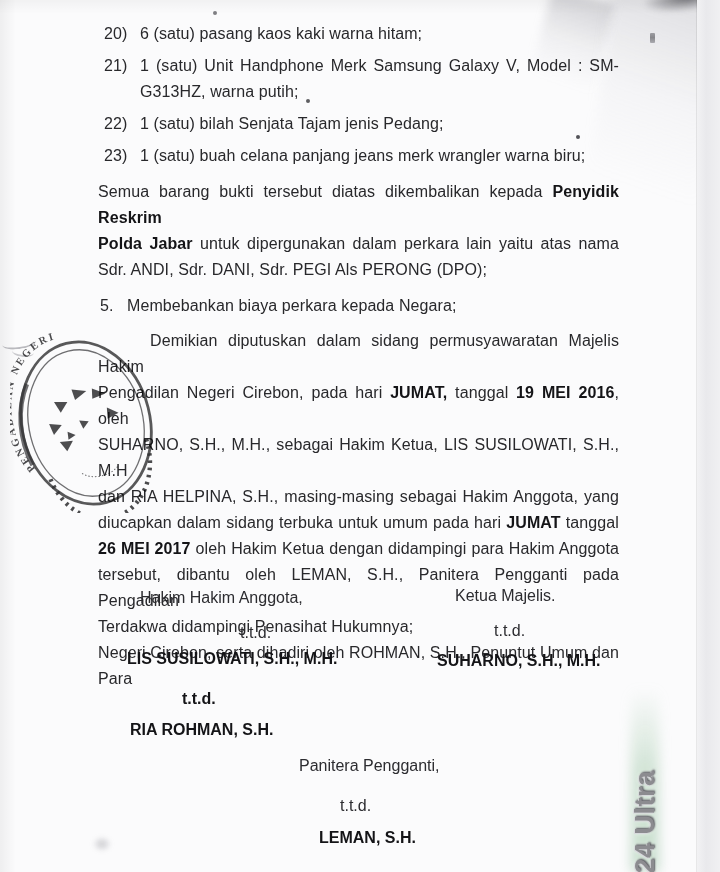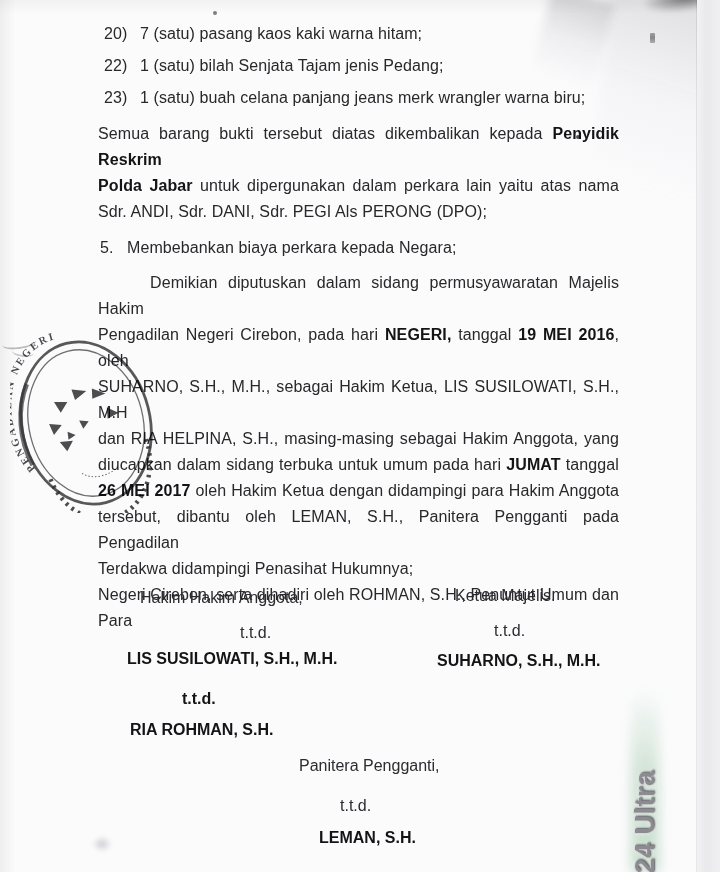--- a/index.html
+++ b/index.html
@@ -91,42 +91,47 @@
 <div class="dot-a"></div>
 <div class="dot-b"></div>
 <div class="dot-c"></div>
 <div class="scribble1"></div>
 <div class="scribble2"></div>
 <div class="smudge-bl"></div>
 
 <div class="doc">
     <div class="blk item">
       <span class="num">20)</span>
-      <div class="line"><span>7 (satu) pasang kaos kaki warna hitam;</span></div>
+      <div class="line"><span>6 (satu) pasang kaos kaki warna hitam;</span></div>
+    </div>
+    <div class="blk item">
+      <span class="num">21)</span>
+      <div class="line just"><span>1 (satu) Unit Handphone Merk Samsung Galaxy V, Model : SM-</span></div>
+      <div class="line"><span>G313HZ, warna putih;</span></div>
     </div>
     <div class="blk item">
       <span class="num">22)</span>
       <div class="line"><span>1 (satu) bilah Senjata Tajam jenis Pedang;</span></div>
     </div>
     <div class="blk item">
       <span class="num">23)</span>
       <div class="line"><span>1 (satu) buah celana panjang jeans merk wrangler warna biru;</span></div>
     </div>
     <div class="blk para">
       <div class="line just"><span>Semua barang bukti tersebut diatas dikembalikan kepada </span><span class="b">Penyidik Reskrim</span></div>
       <div class="line just"><span class="b">Polda Jabar</span><span> untuk dipergunakan dalam perkara lain yaitu atas nama</span></div>
       <div class="line"><span>Sdr. ANDI, Sdr. DANI, Sdr. PEGI Als PERONG (DPO);</span></div>
     </div>
     <div class="blk item-top">
       <span class="num">5.</span>
       <div class="line"><span>Membebankan biaya perkara kepada Negara;</span></div>
     </div>
     <div class="blk para-indent">
       <div class="line just indent"><span>Demikian diputuskan dalam sidang permusyawaratan Majelis Hakim</span></div>
-      <div class="line just"><span>Pengadilan Negeri Cirebon, pada hari </span><span class="b">NEGERI,</span><span> tanggal </span><span class="b">19 MEI 2016</span><span>, oleh</span></div>
+      <div class="line just"><span>Pengadilan Negeri Cirebon, pada hari </span><span class="b">JUMAT,</span><span> tanggal </span><span class="b">19 MEI 2016</span><span>, oleh</span></div>
       <div class="line just"><span>SUHARNO, S.H., M.H., sebagai Hakim Ketua, LIS SUSILOWATI, S.H., M.H</span></div>
       <div class="line just"><span>dan RIA HELPINA, S.H., masing-masing sebagai Hakim Anggota, yang</span></div>
       <div class="line just"><span>diucapkan dalam sidang terbuka untuk umum pada hari </span><span class="b">JUMAT</span><span> tanggal</span></div>
       <div class="line just"><span class="b">26 MEI 2017</span><span> oleh Hakim Ketua dengan didampingi para Hakim Anggota</span></div>
       <div class="line just"><span>tersebut, dibantu oleh LEMAN, S.H., Panitera Pengganti pada Pengadilan</span></div>
       <div class="line"><span>Terdakwa didampingi Penasihat Hukumnya;</span></div>
       <div class="line just"><span>Negeri Cirebon, serta dihadiri oleh ROHMAN, S.H., Penuntut Umum dan Para</span></div>
     </div>
   </div>
 

